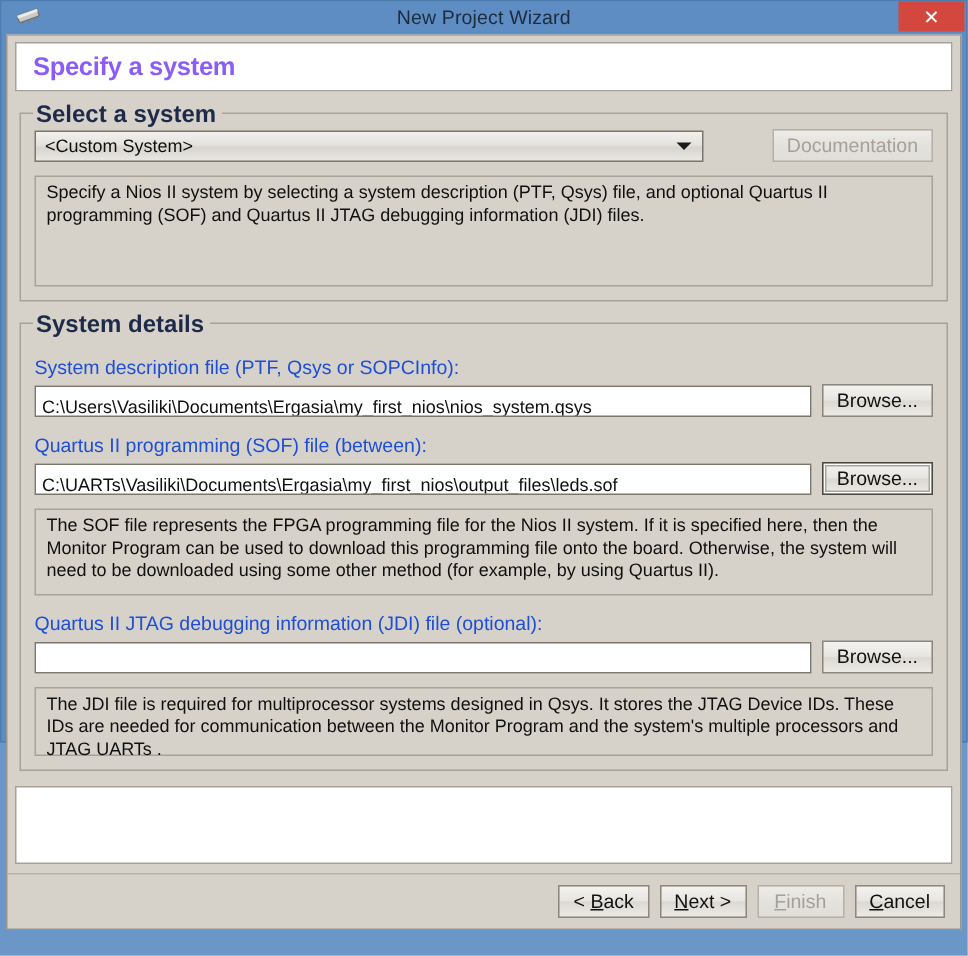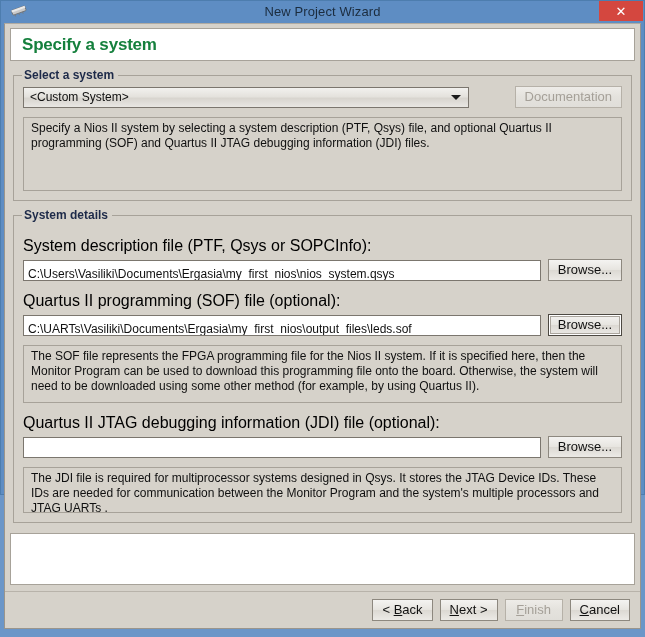--- a/index.html
+++ b/index.html
@@ -85,21 +85,21 @@
     background: #ffffff;
     border: 1px solid #a7a299;
     margin: 4px 5px 0 5px;
     display: flex;
     align-items: center;
     box-sizing: border-box;
   }
   .header-title {
     font-size: 17px;
     font-weight: bold;
-    color: #15803d;
+    color: #8b5cf6;
     padding-left: 11px;
     letter-spacing: -.2px;
   }
 
   
   .body {
     flex: 1 1 auto;
     padding: 0 8px;
     position: relative;
   }
@@ -112,21 +112,21 @@
     padding: 10px 9px 9px 9px;
     box-sizing: border-box;
   }
   .group > .group-label {
     position: absolute;
     top: -8px;
     left: 8px;
     background: #d6d2ca;
     padding: 0 4px 0 2px;
     font-weight: bold;
-    font-size: 12px;
+    font-size: 16px;
     color: #1d2a49;
   }
 
   
   .row {
     display: flex;
     align-items: center;
     gap: 40px;
   }
   .combo {
@@ -192,22 +192,22 @@
     font-size: 12px;
     color: #101010;
     line-height: 15px;
     box-sizing: border-box;
   }
   .infobox.tall { height: 74px; }
   .infobox.med  { height: 58px; }
   .infobox.short{ height: 46px; }
 
   .field-label {
-    font-size: 16px;
-    color: #000000;
+    font-size: 13px;
+    color: #1d4ed8;
     margin-top: 11px;
     margin-bottom: 4px;
   }
   .field-row {
     display: flex;
     align-items: center;
   }
   .textfield {
     flex: 1 1 auto;
     height: 21px;
@@ -296,21 +296,21 @@
 
       <div class="group">
         <span class="group-label">System details</span>
 
         <div class="field-label">System description file (PTF, Qsys or SOPCInfo):</div>
         <div class="field-row">
           <div class="textfield" placeholder="">C:\Users\Vasiliki\Documents\Ergasia\my_first_nios\nios_system.qsys</div>
           <button class="btn browse-btn">Browse...</button>
         </div>
 
-        <div class="field-label">Quartus II programming (SOF) file (optional):</div>
+        <div class="field-label">Quartus II programming (SOF) file (between):</div>
         <div class="field-row">
           <div class="textfield" placeholder="">C:\UARTs\Vasiliki\Documents\Ergasia\my_first_nios\output_files\leds.sof</div>
           <button class="btn browse-btn focused">Browse...</button>
         </div>
 
         <div class="infobox med">The SOF file represents the FPGA programming file for the Nios II system. If it is specified here, then the Monitor Program can be used to download this programming file onto the board. Otherwise, the system will need to be downloaded using some other method (for example, by using Quartus II).</div>
 
         <div class="field-label">Quartus II JTAG debugging information (JDI) file (optional):</div>
         <div class="field-row">
           <div class="textfield" placeholder=""></div>

